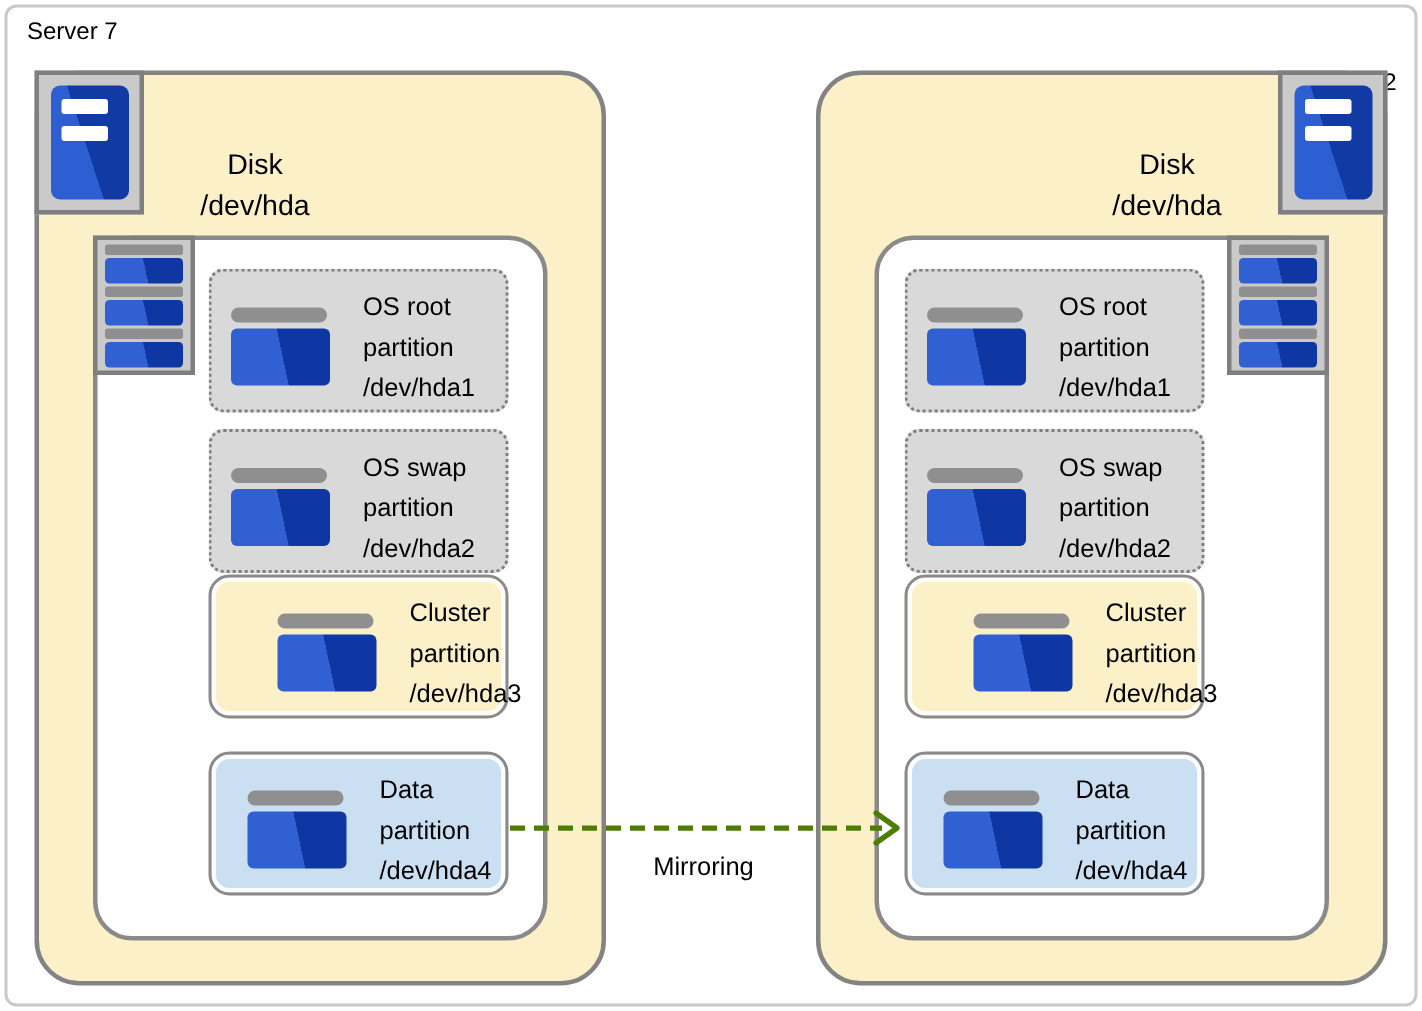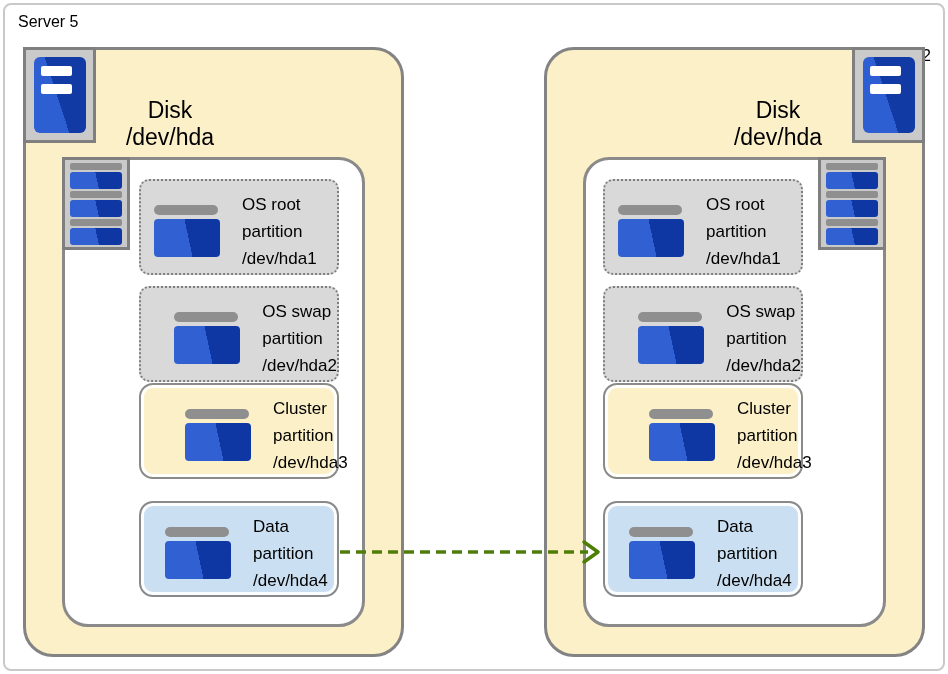--- a/index.html
+++ b/index.html
@@ -34,29 +34,29 @@
   .stack-box{position:absolute;top:157px;width:68px;height:93px;box-sizing:border-box;
              background:#cacaca;border:3px solid #7f7f7f;padding:4px 5px;
              display:flex;flex-direction:column;justify-content:center;gap:2px;}
   .stack-box.s1{left:62px;}
   .stack-box.s2{left:818px;}
   .bar-gray{flex:none;height:7px;background:#8f8f8f;border-radius:2px;}
   .bar-blue{flex:none;height:17px;border-radius:3px;
             background:linear-gradient(78deg,#3060d2 52%,#0e37a4 52%);}
 
   .disk-label{position:absolute;top:97px;width:160px;text-align:center;
-              font-size:23px;line-height:27px;}
+              font-size:19px;line-height:27px;}
   .disk-label.s1{left:90px;}
   .disk-label.s2{left:698px;}
 
   .partition{position:absolute;width:200px;height:96px;box-sizing:border-box;
              display:flex;align-items:center;padding-left:13px;padding-top:8px;}
   .s1 .partition, .partition.p1{left:139px;}
   .partition.p2{left:603px;}
-  .row1{top:179px;} .row2{top:286px;justify-content:flex-end;} .row3{top:383px;padding-left:44px;} .row4{top:501px;}
+  .row1{top:179px;} .row2{top:286px;} .row3{top:383px;padding-left:44px;} .row4{top:501px;}
   .partition.os{background:#d9d9d9;border:2px dotted #7e7e7e;border-radius:10px;}
   .partition.cluster{background:#fcf0c8;border:2px solid #8a8a8a;border-radius:14px;
                      box-shadow:inset 0 0 0 3px rgba(255,255,255,0.92);}
   .partition.data{background:#cbdff2;border:2px solid #8a8a8a;border-radius:14px;
                   box-shadow:inset 0 0 0 3px rgba(255,255,255,0.92);padding-left:24px;}
 
   .p-icon{flex:none;width:66px;margin-right:22px;}
   .p-icon .pill{width:64px;height:10px;background:#8f8f8f;border-radius:5px;margin-bottom:4px;}
   .p-icon .pdisk{width:66px;height:38px;border-radius:4px;
                  background:linear-gradient(78deg,#3060d2 52%,#0e37a4 52%);}
@@ -64,21 +64,21 @@
 
   .arrow-svg{position:absolute;left:336px;top:538px;width:268px;height:28px;}
   .mirror-label{position:absolute;left:399px;top:568px;width:140px;text-align:center;font-size:17px;}
 </style>
 </head>
 <body>
 
 <div class="canvas">
   <div class="frame"></div>
 
-  <div class="server-label s1">Server 5</div>
+  <div class="server-label s1">Server 7</div>
 
   <div class="disk-box s1"></div>
   <div class="white-box s1"></div>
 
   <div class="tower-box s1">
     <div class="tower">
       <div class="tb b1"></div>
         <div class="tb b2"></div>
     </div>
   </div>
@@ -216,13 +216,14 @@
       <div>Data</div>
       <div>partition</div>
       <div>/dev/hda4</div>
     </div>
   </div>
 
   <svg class="arrow-svg" viewBox="0 0 268 28">
     <line x1="4" y1="14" x2="252" y2="14" stroke="#4e7d05" stroke-width="3.5" stroke-dasharray="10 6"></line>
     <polyline points="248,4 262,14 248,24" fill="none" stroke="#4e7d05" stroke-width="3.5" stroke-linecap="round" stroke-linejoin="round"></polyline>
   </svg>
+  <div class="mirror-label">Mirroring</div>
 </div>
 
 </body></html>

